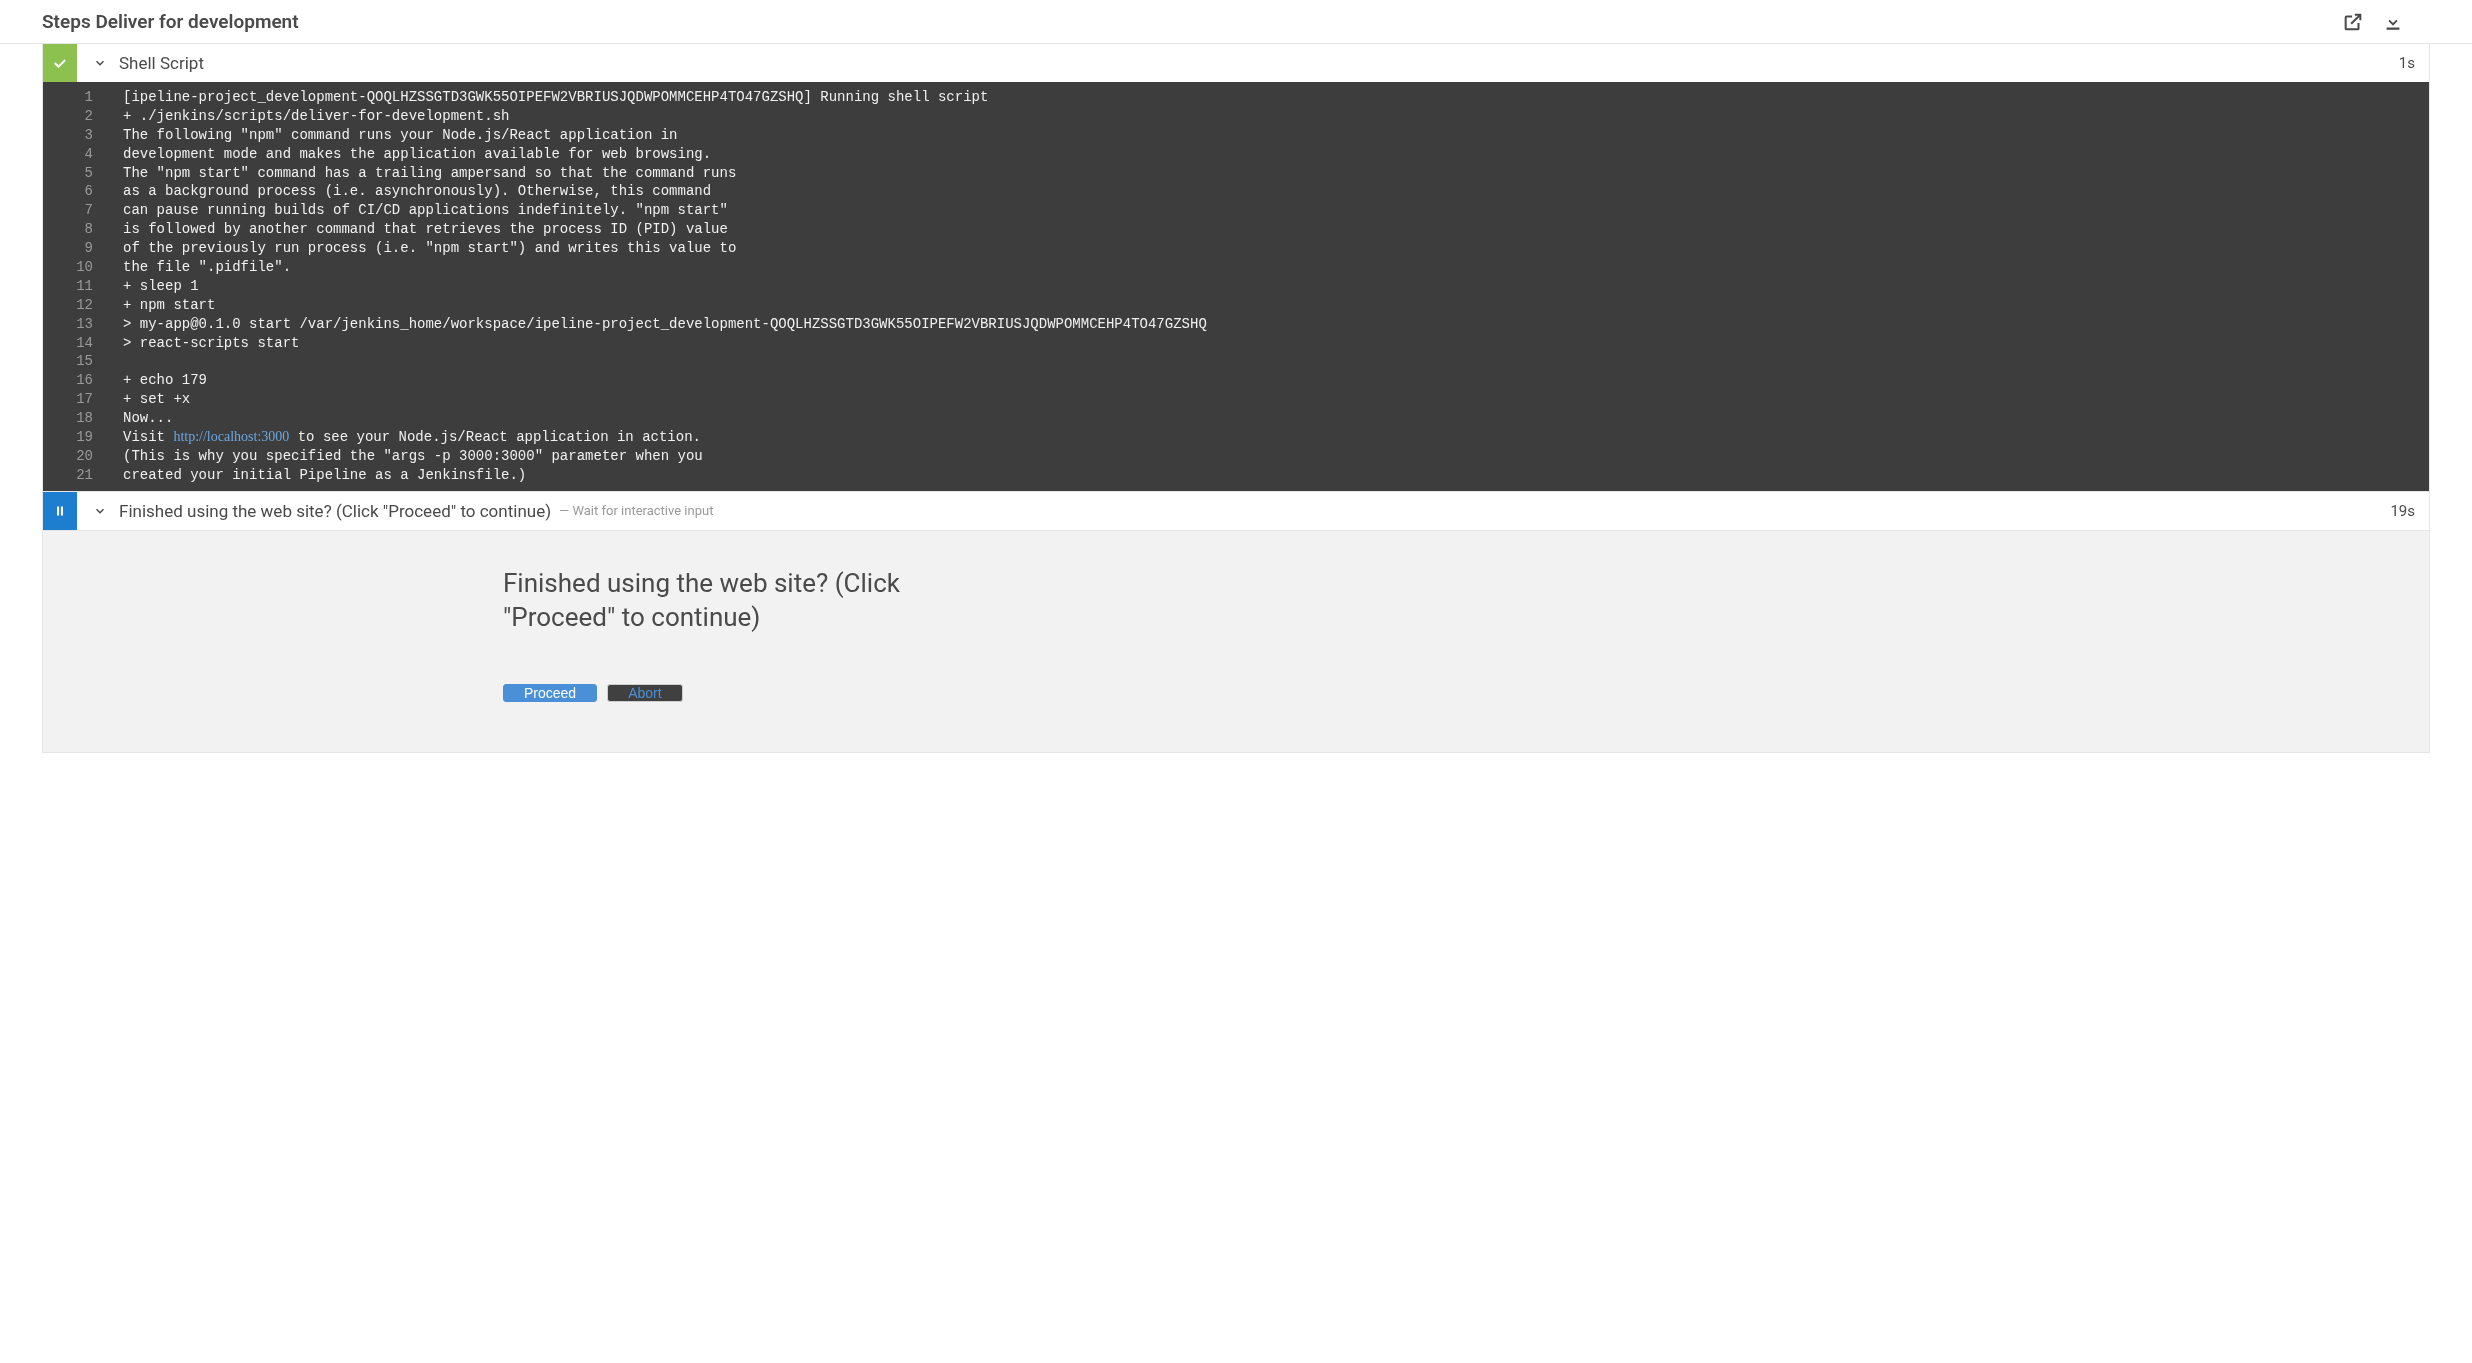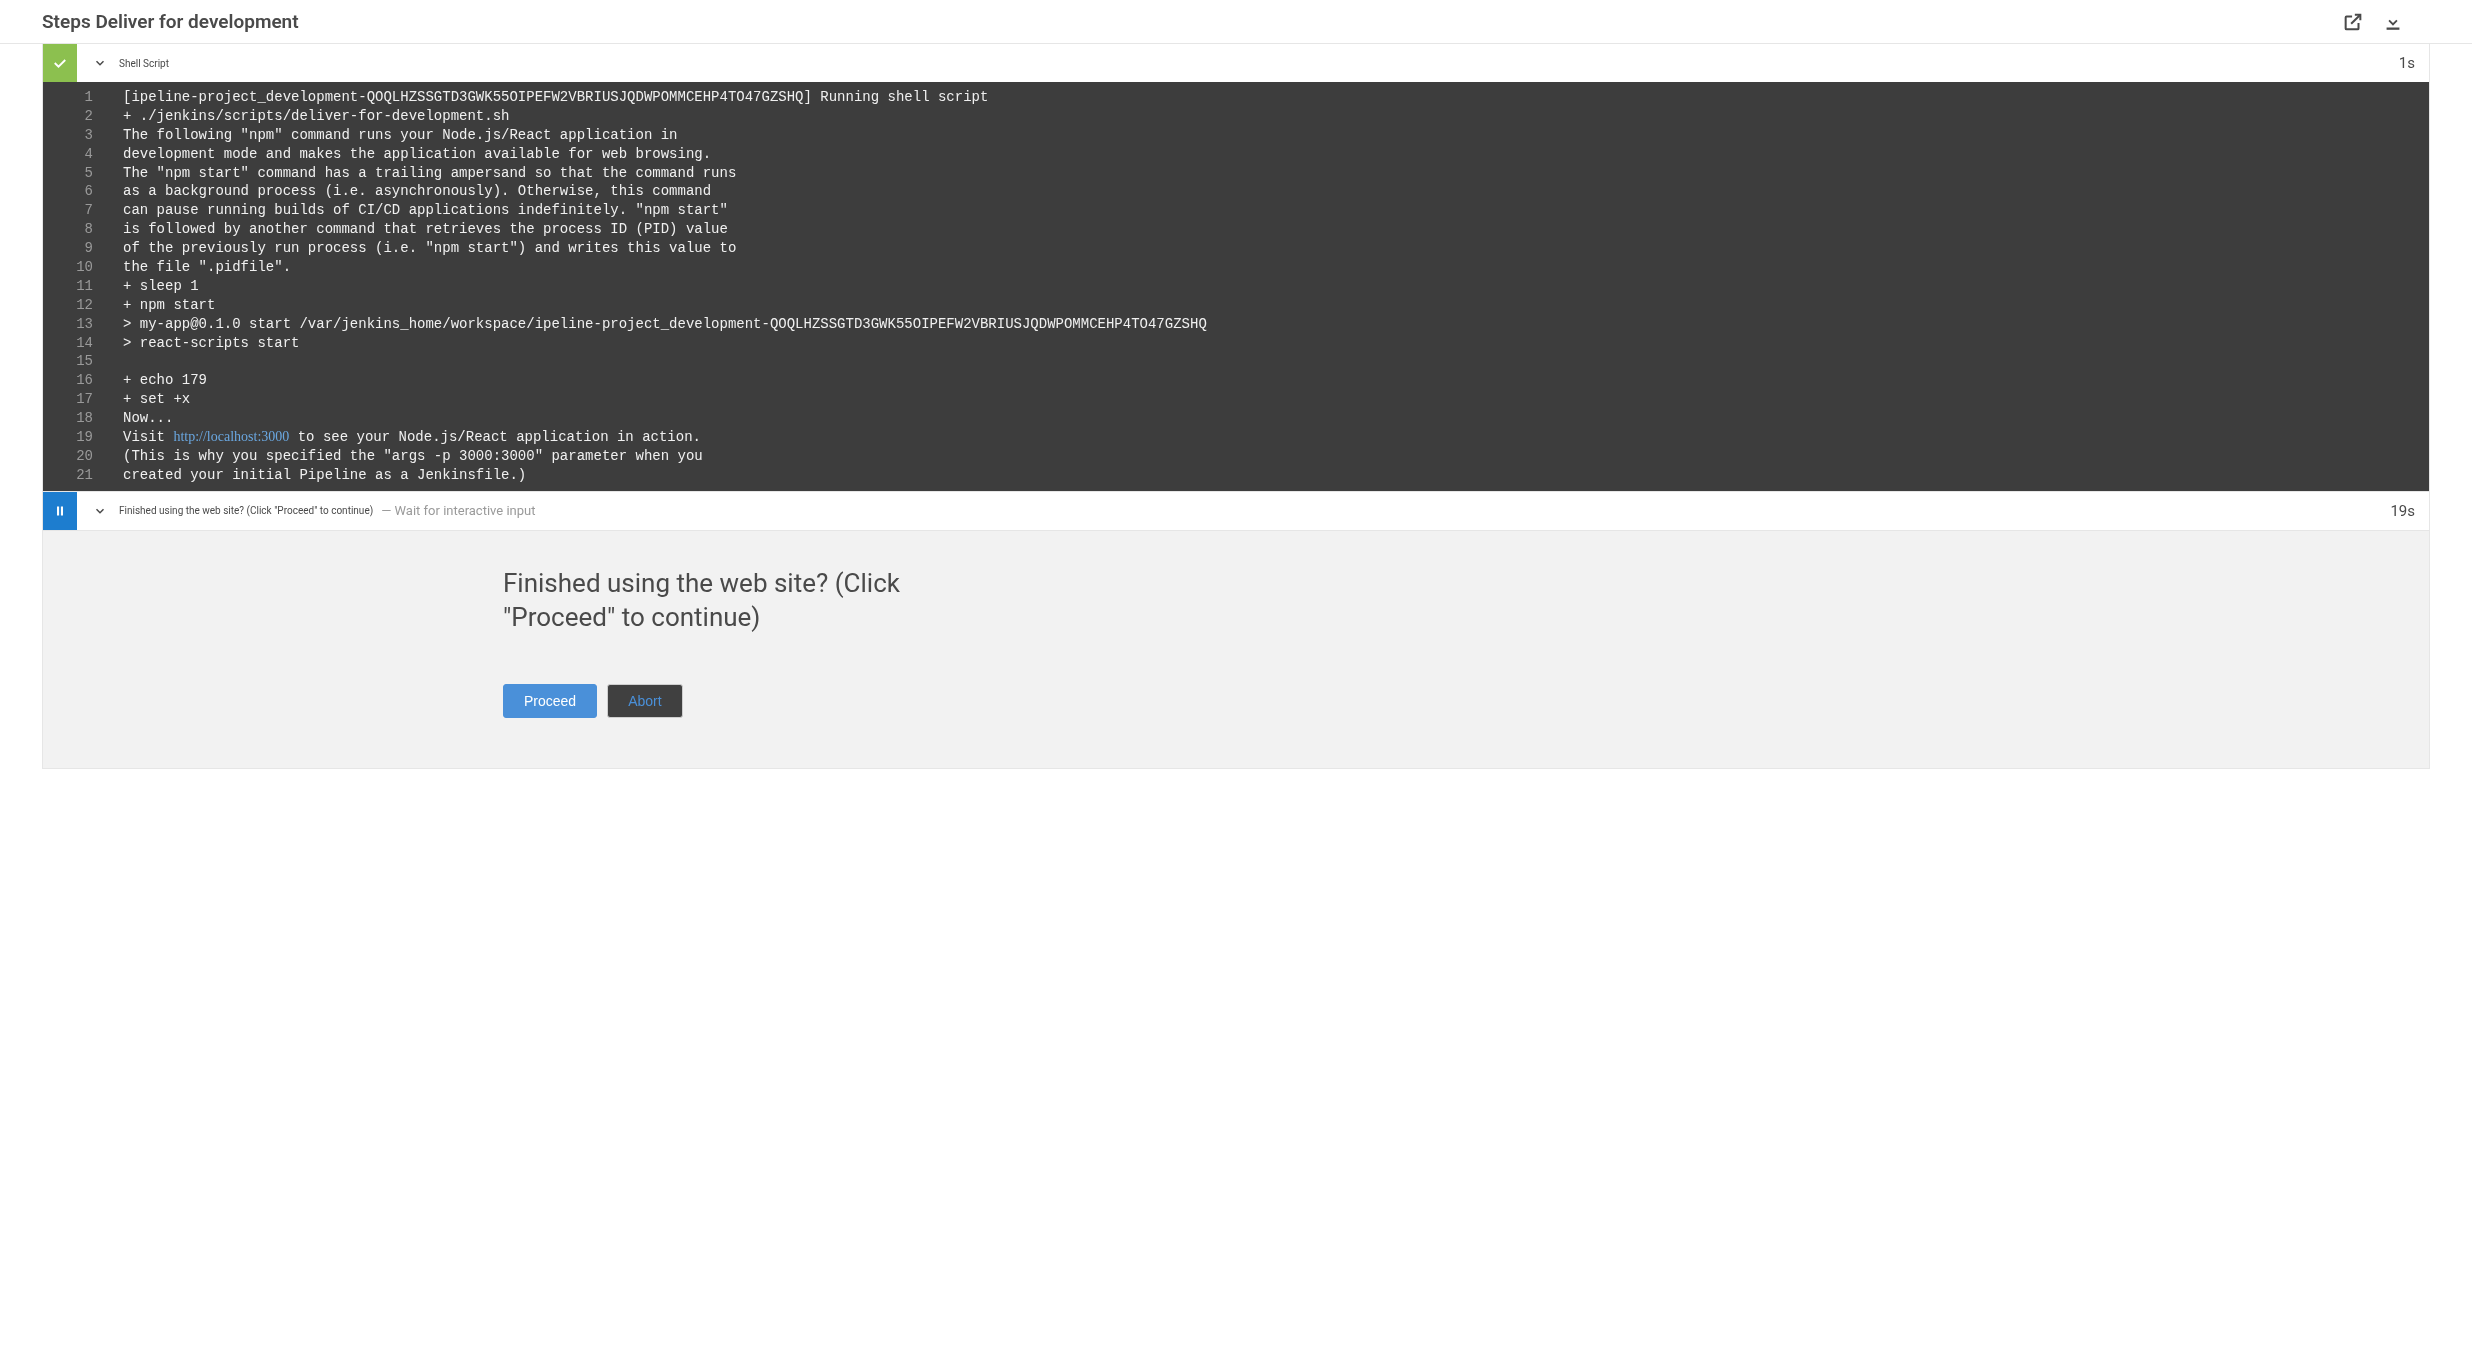--- a/index.html
+++ b/index.html
@@ -74,21 +74,21 @@
     width: 18px;
     margin-left: 14px;
     margin-right: 10px;
     display: inline-flex;
     align-items: center;
     justify-content: center;
     color: #4a4a4a;
   }
   .chevron svg { width: 14px; height: 14px; }
   .step-title {
-    font-size: 10px;
+    font-size: 17px;
     color: #4a4a4a;
   }
   .step-subtitle {
     font-size: 13px;
     color: #9a9a9a;
     margin-left: 8px;
   }
   .step-time {
     font-size: 15px;
     color: #4a4a4a;
@@ -136,21 +136,21 @@
     color: #4a4a4a;
     font-weight: 400;
     line-height: 1.3;
     margin-bottom: 50px;
   }
   .prompt-actions {
     display: flex;
     gap: 10px;
   }
   .btn {
-    padding: 8px 20px;
+    padding: 0 20px;
     font-size: 14px;
     border-radius: 3px;
     cursor: pointer;
     border: 1px solid transparent;
   }
   .btn-primary {
     background: #4a90d9;
     color: #fff;
     border-color: #4a90d9;
   }

